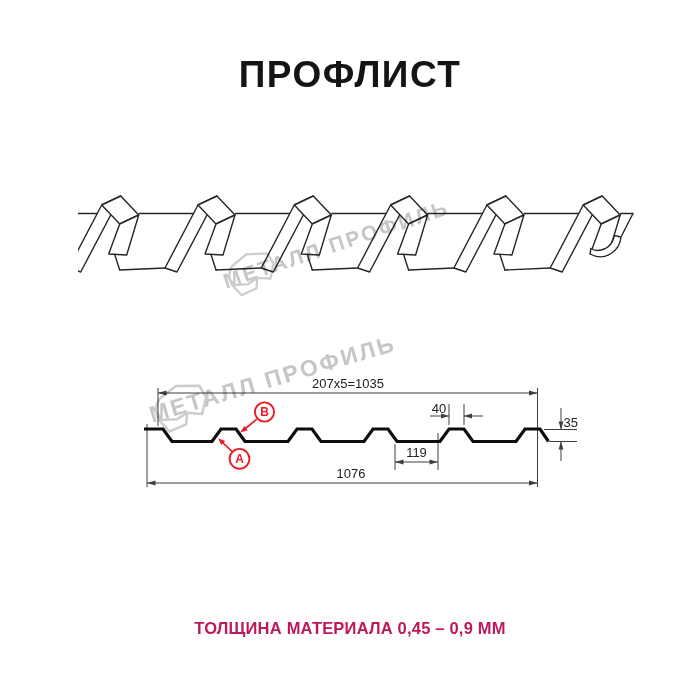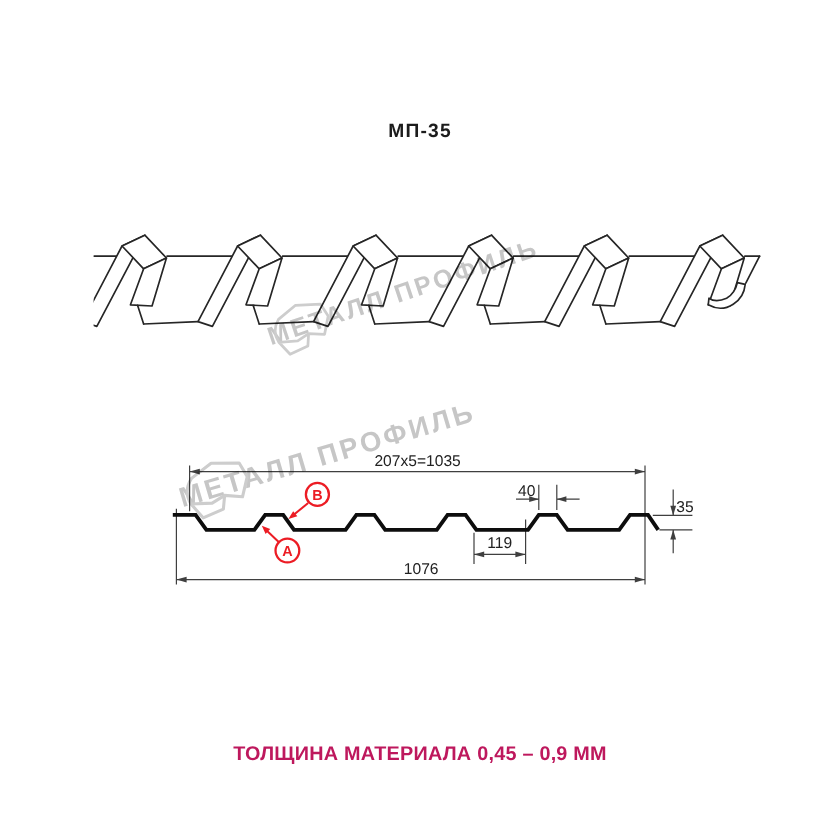--- a/index.html
+++ b/index.html
@@ -31,21 +31,21 @@
   #persp{left:78px;top:180px;}
   #section{left:130px;top:370px;}
   .dimtxt{font-size:13px;fill:#222222;}
   .redtxt{font-size:12px;font-weight:700;fill:#ec1c24;}
 </style>
 </head>
 <body>
 
 <div id="page">
 
-  <div class="subtitle">МП-35</div>
+  <div class="title">ПРОФЛИСТ</div>
 
   <svg id="persp" width="560" height="98" viewBox="78 180 560 98">
     <g fill="none" stroke="#262626" stroke-width="1.4" stroke-linejoin="round" stroke-linecap="round">
 
       <path d="M78,213.5 H97.2 M139.2,213.5 H193.5 M235.5,213.5 H289.8 M331.8,213.5 H386.1 M428.1,213.5 H482.4 M524.4,213.5 H578.7 M620.7,213.5 H633"></path>
 
       <g fill="#ffffff">
         <polygon points="68.7,268 80.7,272 120.7,196 101.7,205"></polygon>
         <polygon points="101.7,205 120.7,196 138.7,215 119.7,224"></polygon>
         <polygon points="119.7,224 138.7,215 126.7,255 108.7,254"></polygon>

